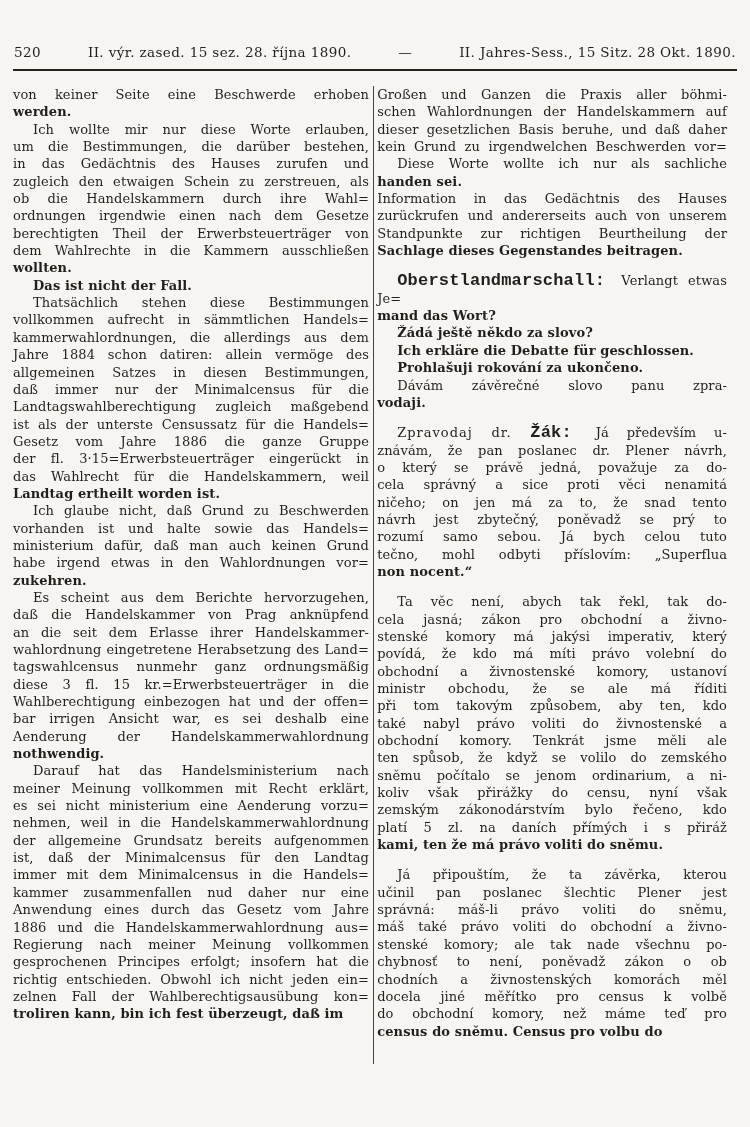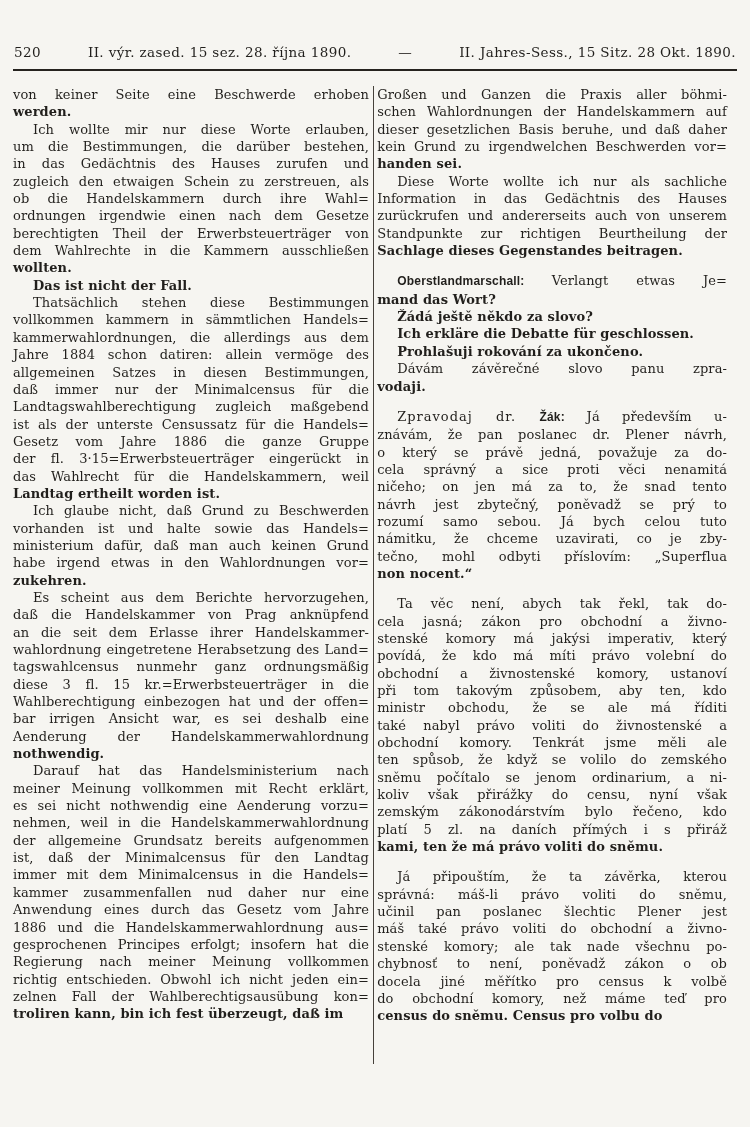--- a/index.html
+++ b/index.html
@@ -52,23 +52,23 @@
     font-size: 13px;
     line-height: 17.35px;
     text-align: justify;
     text-align-last: justify;
     letter-spacing: 0.1px;
   }
   .line.end { text-align-last: left; font-weight: bold; }
   .line.indent { text-indent: 20px; }
   .line.gap { margin-top: 13px; }
   .speaker {
-    font-family: Liberation Sans, sans-serif;
+    font-family: Liberation Mono, monospace;
     font-weight: bold;
-    font-size: 12px;
+    font-size: 17px;
     letter-spacing: 0.2px;
   }
   .prefix { letter-spacing: 1px; margin-top: 28px; }
 </style>
 </head>
 <body>
 
 <div class="page">
 
   <div class="running-head">
@@ -117,21 +117,21 @@
         <div class="line end">
           <span>wollten.</span>
         </div>
         <div class="line indent end">
           <span>Das ist nicht der Fall.</span>
         </div>
         <div class="line indent">
           <span>Thatsächlich stehen diese Bestimmungen</span>
         </div>
         <div class="line">
-          <span>vollkommen kammern in sämmtlichen Handels=</span>
+          <span>vollkommen aufrecht in sämmtlichen Handels=</span>
         </div>
         <div class="line">
           <span>kammerwahlordnungen, die allerdings aus dem</span>
         </div>
         <div class="line">
           <span>Jahre 1884 schon datiren: allein vermöge des</span>
         </div>
         <div class="line">
           <span>allgemeinen Satzes in diesen Bestimmungen,</span>
         </div>
@@ -201,21 +201,21 @@
         <div class="line end">
           <span>nothwendig.</span>
         </div>
         <div class="line indent">
           <span>Darauf hat das Handelsministerium nach</span>
         </div>
         <div class="line">
           <span>meiner Meinung vollkommen mit Recht erklärt,</span>
         </div>
         <div class="line">
-          <span>es sei nicht nothwendig eine Aenderung vorzu=</span>
+          <span>es sei nicht ministerium eine Aenderung vorzu=</span>
         </div>
         <div class="line">
           <span>nehmen, weil in die Handelskammerwahlordnung</span>
         </div>
         <div class="line">
           <span>der allgemeine Grundsatz bereits aufgenommen</span>
         </div>
         <div class="line">
           <span>ist, daß der Minimalcensus für den Landtag</span>
         </div>
@@ -225,24 +225,24 @@
         <div class="line">
           <span>kammer zusammenfallen nud daher nur eine</span>
         </div>
         <div class="line">
           <span>Anwendung eines durch das Gesetz vom Jahre</span>
         </div>
         <div class="line">
           <span>1886 und die Handelskammerwahlordnung aus=</span>
         </div>
         <div class="line">
+          <span>Regierung nach meiner Meinung vollkommen</span>
+        </div>
+        <div class="line">
           <span>gesprochenen Principes erfolgt; insofern hat die</span>
-        </div>
-        <div class="line">
-          <span>Regierung nach meiner Meinung vollkommen</span>
         </div>
         <div class="line">
           <span>richtig entschieden. Obwohl ich nicht jeden ein=</span>
         </div>
         <div class="line">
           <span>zelnen Fall der Wahlberechtigsausübung kon=</span>
         </div>
         <div class="line end">
           <span>troliren kann, bin ich fest überzeugt, daß im</span>
         </div>
@@ -257,25 +257,25 @@
         </div>
         <div class="line">
           <span>schen Wahlordnungen der Handelskammern auf</span>
         </div>
         <div class="line">
           <span>dieser gesetzlichen Basis beruhe, und daß daher</span>
         </div>
         <div class="line">
           <span>kein Grund zu irgendwelchen Beschwerden vor=</span>
         </div>
+        <div class="line indent">
+          <span>Diese Worte wollte ich nur als sachliche</span>
+        </div>
         <div class="line end">
           <span>handen sei.</span>
-        </div>
-        <div class="line indent">
-          <span>Diese Worte wollte ich nur als sachliche</span>
         </div>
         <div class="line">
           <span>Information in das Gedächtnis des Hauses</span>
         </div>
         <div class="line">
           <span>zurückrufen und andererseits auch von unserem</span>
         </div>
         <div class="line">
           <span>Standpunkte zur richtigen Beurtheilung der</span>
         </div>
@@ -318,23 +318,20 @@
         <div class="line">
           <span>ničeho; on jen má za to, že snad tento</span>
         </div>
         <div class="line">
           <span>návrh jest zbytečný, poněvadž se prý to</span>
         </div>
         <div class="line">
           <span>rozumí samo sebou. Já bych celou tuto</span>
         </div>
         <div class="line">
-          <span>námitku, že chceme uzavirati, co je zby-</span>
-        </div>
-        <div class="line">
           <span>tečno, mohl odbyti příslovím: „Superflua</span>
         </div>
         <div class="line end">
           <span>non nocent.“</span>
         </div>
         <div class="line gap indent">
           <span>Ta věc není, abych tak řekl, tak do-</span>
         </div>
         <div class="line">
           <span>cela jasná; zákon pro obchodní a živno-</span>
@@ -342,24 +339,24 @@
         <div class="line">
           <span>stenské komory má jakýsi imperativ, který</span>
         </div>
         <div class="line">
           <span>povídá, že kdo má míti právo volební do</span>
         </div>
         <div class="line">
           <span>obchodní a živnostenské komory, ustanoví</span>
         </div>
         <div class="line">
+          <span>ministr obchodu, že se ale má říditi</span>
+        </div>
+        <div class="line">
           <span>při tom takovým způsobem, aby ten, kdo</span>
-        </div>
-        <div class="line">
-          <span>ministr obchodu, že se ale má říditi</span>
         </div>
         <div class="line">
           <span>také nabyl právo voliti do živnostenské a</span>
         </div>
         <div class="line">
           <span>obchodní komory. Tenkrát jsme měli ale</span>
         </div>
         <div class="line">
           <span>ten spůsob, že když se volilo do zemského</span>
         </div>
@@ -375,33 +372,36 @@
         <div class="line">
           <span>platí 5 zl. na daních přímých i s přiráž</span>
         </div>
         <div class="line end">
           <span>kami, ten že má právo voliti do sněmu.</span>
         </div>
         <div class="line gap indent">
           <span>Já připouštím, že ta závěrka, kterou</span>
         </div>
         <div class="line">
+          <span>učinil pan poslanec šlechtic Plener jest</span>
+        </div>
+        <div class="line">
           <span>správná: máš-li právo voliti do sněmu,</span>
         </div>
         <div class="line">
-          <span>učinil pan poslanec šlechtic Plener jest</span>
-        </div>
-        <div class="line">
           <span>máš také právo voliti do obchodní a živno-</span>
         </div>
         <div class="line">
           <span>stenské komory; ale tak nade všechnu po-</span>
         </div>
         <div class="line">
           <span>chybnosť to není, poněvadž zákon o ob</span>
+        </div>
+        <div class="line">
+          <span>chodních a živnostenských komorách měl</span>
         </div>
         <div class="line">
           <span>docela jiné měřítko pro census k volbě</span>
         </div>
         <div class="line">
           <span>do obchodní komory, než máme teď pro</span>
         </div>
         <div class="line end">
           <span>census do sněmu. Census pro volbu do</span>
         </div>

